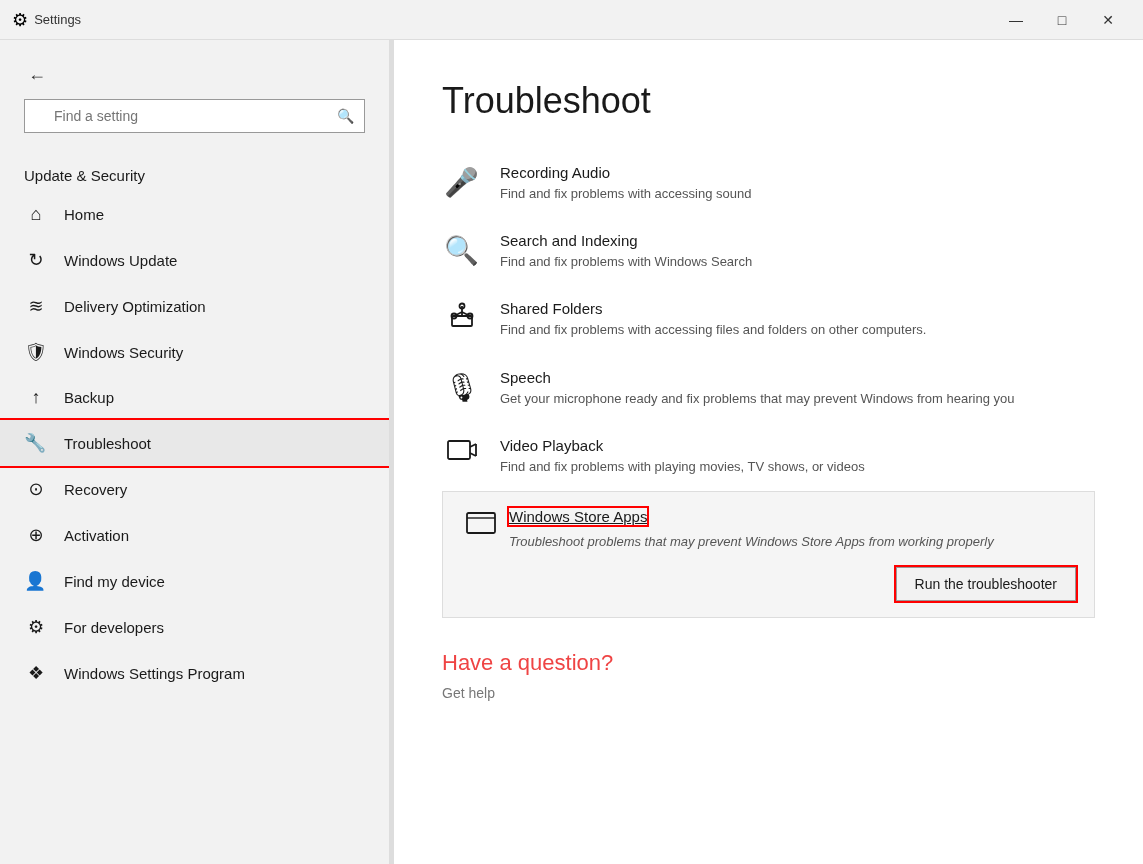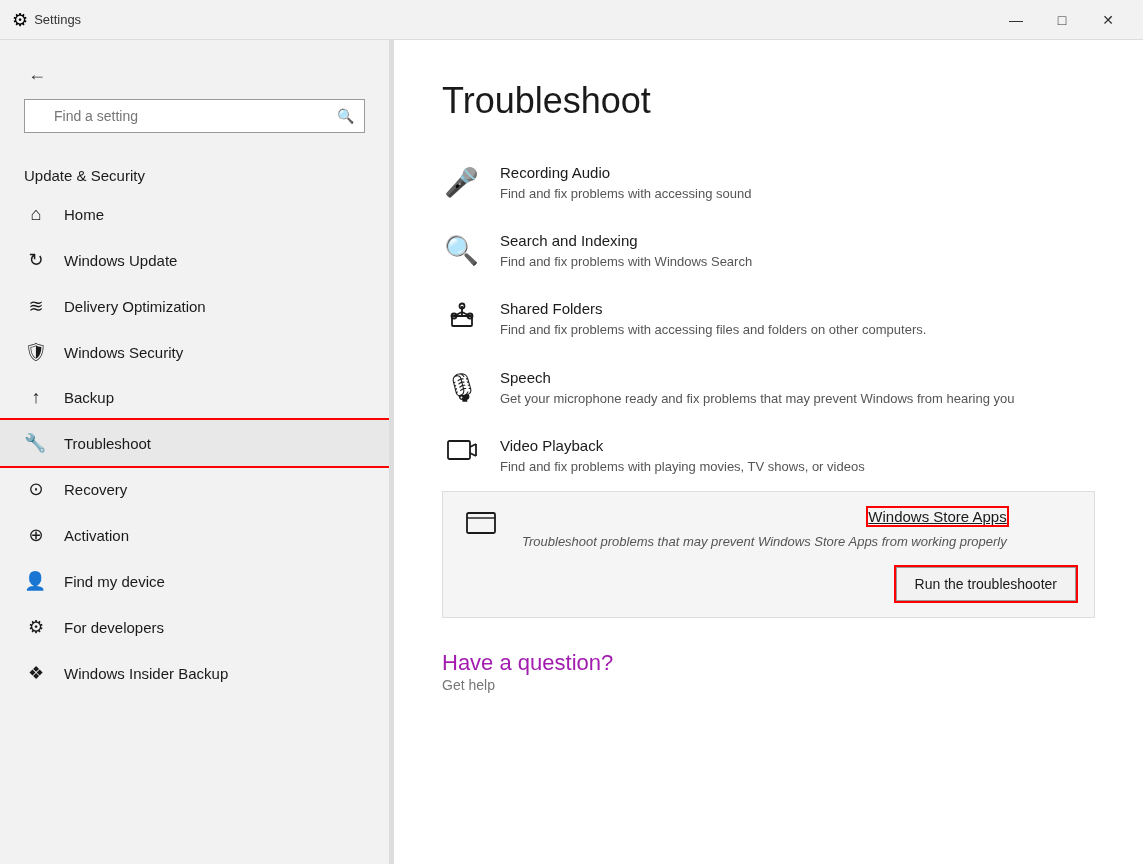--- a/index.html
+++ b/index.html
@@ -179,22 +179,21 @@
     
     .troubleshoot-item-expanded {
       background: #f5f5f5;
       border: 1px solid #ddd;
       padding: 16px 18px 16px 18px;
       margin-bottom: 4px;
     }
     .troubleshoot-item-expanded .item-top {
       display: flex;
       align-items: flex-start;
-      gap: 21px;
-      text-align: right;
+      gap: 8px;
     }
     .troubleshoot-item-expanded .item-top .troubleshoot-item-icon {
       font-size: 28px;
       width: 40px;
       text-align: center;
       flex-shrink: 0;
       margin-top: 2px;
     }
     .troubleshoot-item-expanded h3 {
       font-size: 15px;
@@ -226,21 +225,22 @@
       outline: 2px solid red;
       color: #1a1a1a;
     }
 
     .have-question {
       margin-top: 32px;
     }
     .have-question h2 {
       font-size: 22px;
       font-weight: 300;
-      color: #a21caf;
+      color: #ef4444;
+      margin-bottom: 8px;
     }
     .have-question a {
       font-size: 14px;
       color: #777;
       text-decoration: none;
     }
   </style>
 </head>
 <body>
 
@@ -312,21 +312,21 @@
         <span>Find my device</span>
       </div>
 
       <div class="sidebar-item">
         <span class="sidebar-icon">⚙</span>
         <span>For developers</span>
       </div>
 
       <div class="sidebar-item">
         <span class="sidebar-icon">❖</span>
-        <span>Windows Insider Backup</span>
+        <span>Windows Settings Program</span>
       </div>
 
     </nav>
   </div>
 
   <div class="divider-bar"></div>
 
   <div class="content">
     <h1 class="content-title">Troubleshoot</h1>
 

